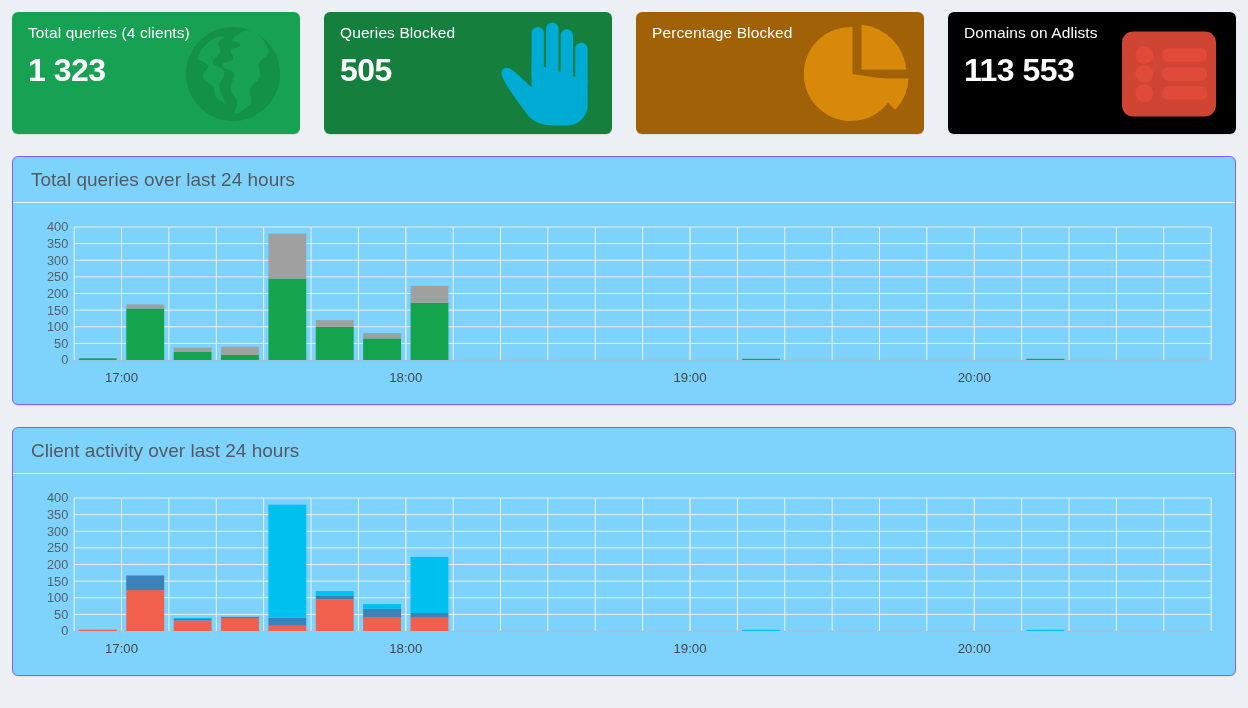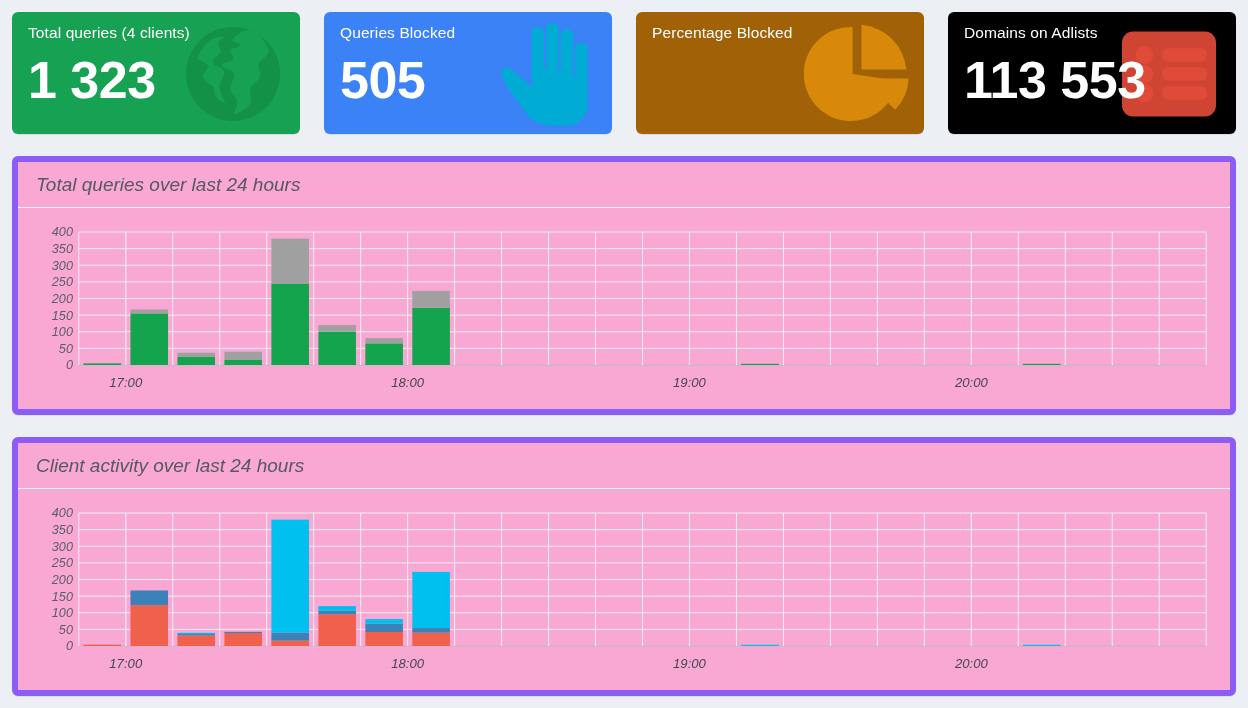--- a/index.html
+++ b/index.html
@@ -17,36 +17,35 @@
     position: relative; flex: 1; border-radius: 6px;
     overflow: hidden; padding: 12px 28px 0 16px;
     box-shadow: 0 1px 1px rgba(0,0,0,.08);
   }
   .stat-title {
     color: #ffffff; font-size: 15.5px; font-weight: 400;
     letter-spacing: .1px; position: relative; z-index: 2;
     text-shadow: 0 0 1px rgba(0,0,0,.06);
   }
   .stat-value {
-    color: #ffffff; font-size: 52px; font-weight: 700;
+    color: #ffffff; font-size: 32px; font-weight: 700;
     line-height: 1.0; margin-top: 12px; position: relative; z-index: 2;
     letter-spacing: -.5px;
   }
   .stat-icon {
     position: absolute; right: 8px; top: 6px;
     width: 118px; height: 112px; z-index: 1; opacity: 1;
   }
   .stat-icon svg { width: 100%; height: 100%; display: block; }
 
   
   .panel {
-    background: #f9a8d4; border-radius: 6px; margin-top: 22px;
+    background: #7dd3fc; border-radius: 6px; margin-top: 22px;
     box-shadow: 0 1px 1px rgba(0,0,0,.07);
-    border: 6px solid #8b5cf6;
-    font-style: italic;
+    border: 1px solid #8b5cf6;
   }
   .panel-head {
     padding: 12px 18px 11px 18px;
     border-bottom: 1px solid #f2f3f5;
   }
   .panel-title {
     font-size: 19px; color: #555a60; font-weight: 400;
   }
   .panel-body { padding: 14px 16px 12px 16px; }
 
@@ -71,21 +70,21 @@
         <svg viewBox="0 0 100 100" id="ic0" style="color: rgb(19, 145, 71);">
           <circle cx="50" cy="50" r="42" fill="currentColor"></circle>
           <path fill="#17a253" d="M58 12c-3 3-7 4-9 8 3 2 6 1 8 4-2 3-6 2-9 4-1 4 3 5 2 9-3 3-8 1-10 5 2 5 8 3 11 7 1 6-4 9-3 15 1 5 6 7 6 12 0 4-3 6-3 10 6-1 11-5 15-10 1-5-2-9 0-14 2-4 7-5 8-10 1-4-2-7-1-11 2-5 8-6 9-11-2-7-6-13-12-17-4-3-8-2-12-1z"></path>
           <path fill="#17a253" d="M33 18c-7 4-12 10-15 18 3 3 8 3 10 7-1 4-5 5-5 9 1 5 6 6 9 9 2 3 1 7 3 10 2 3 6 3 8 6-1-6-5-10-5-16 0-5 5-8 4-13-2-5-8-4-10-8 0-4 4-5 6-8 2-4-2-7-1-11 1-2 4-2 5-4-3-1-6 0-9 1z"></path>
         </svg>
       </div>
       <div class="stat-title">Total queries (4 clients)</div>
       <div class="stat-value">1 323</div>
     </div>
 
-    <div class="stat-card" id="sc1" style="background: #3b82f6;">
+    <div class="stat-card" id="sc1" style="background: #15803d;">
       <div class="stat-icon">
         <svg viewBox="0 0 100 100" id="ic1" style="color: rgb(0, 171, 212);">
           <g fill="currentColor">
             <rect x="38" y="8" width="11" height="48" rx="5.5"></rect>
             <rect x="51" y="4" width="11" height="52" rx="5.5"></rect>
             <rect x="64" y="10" width="11" height="46" rx="5.5"></rect>
             <rect x="77" y="22" width="11" height="40" rx="5.5"></rect>
             <path d="M38 40 L38 62 C38 62 26 50 20 46 C15 42 9 46 12 53 C16 62 28 78 34 86 C39 93 48 96 58 96 L70 96 C80 96 88 88 88 78 L88 56 L38 40 Z"></path>
           </g>
         </svg>

